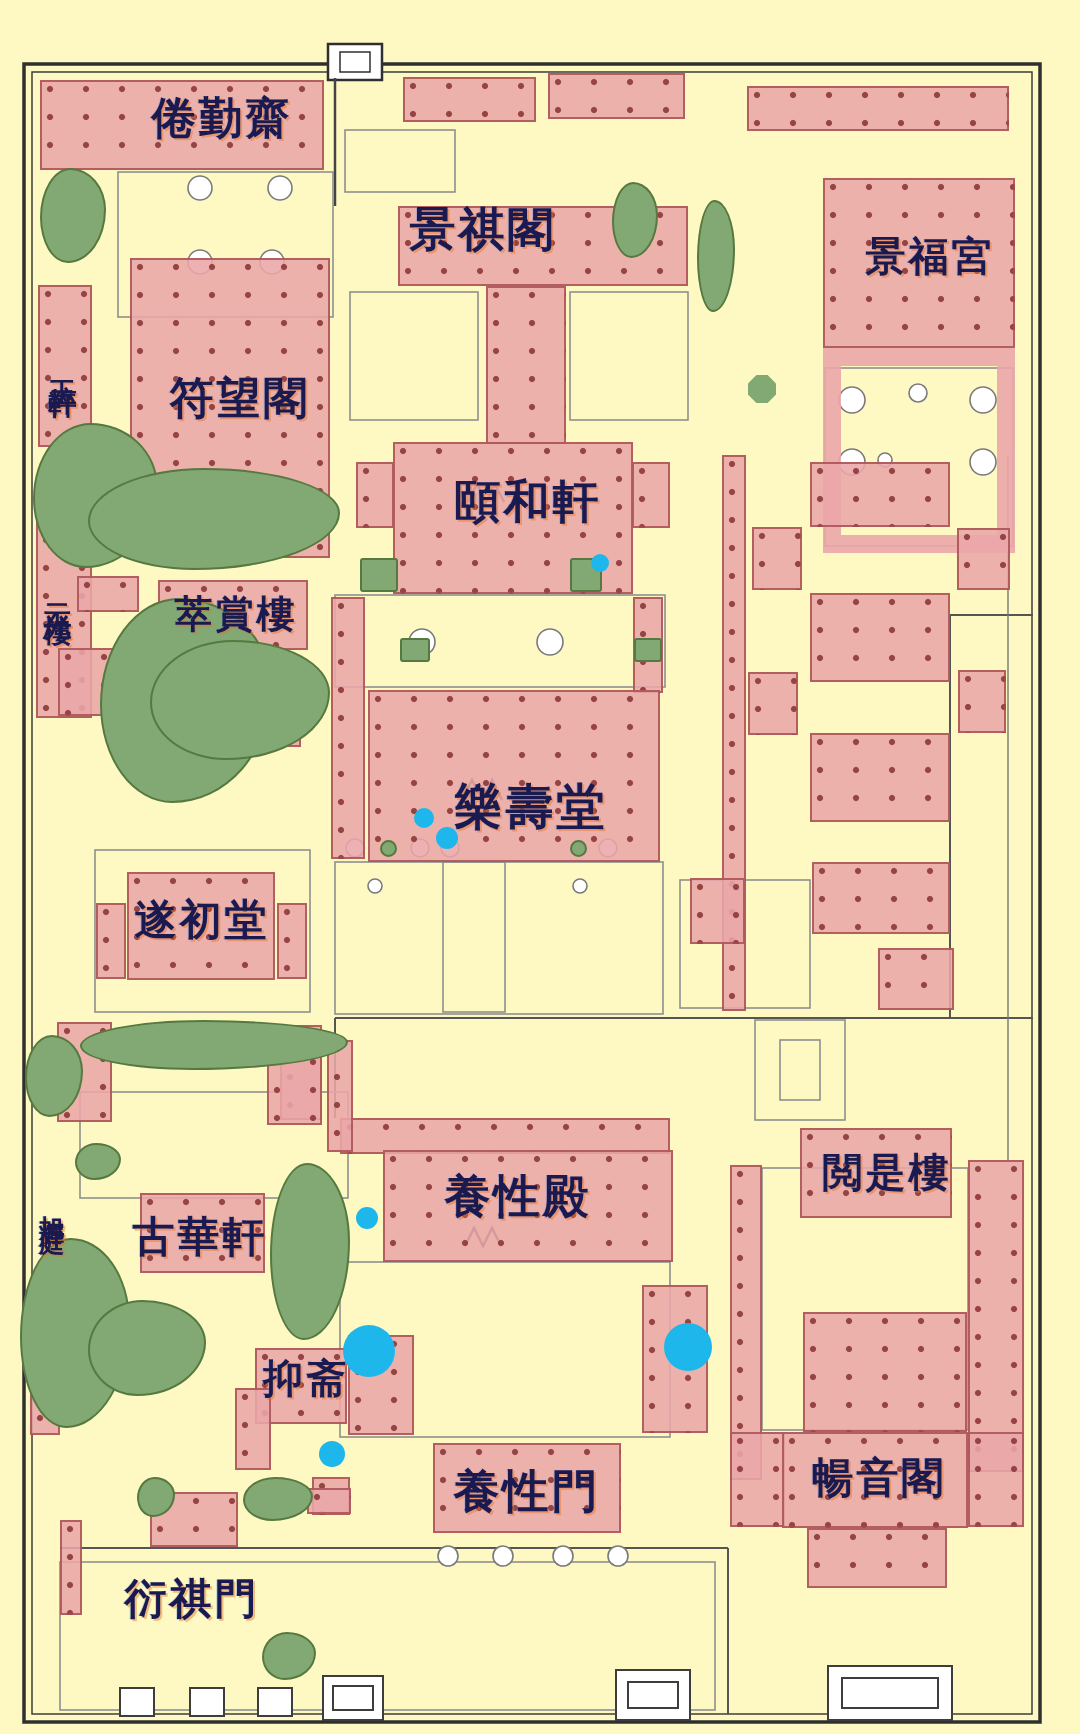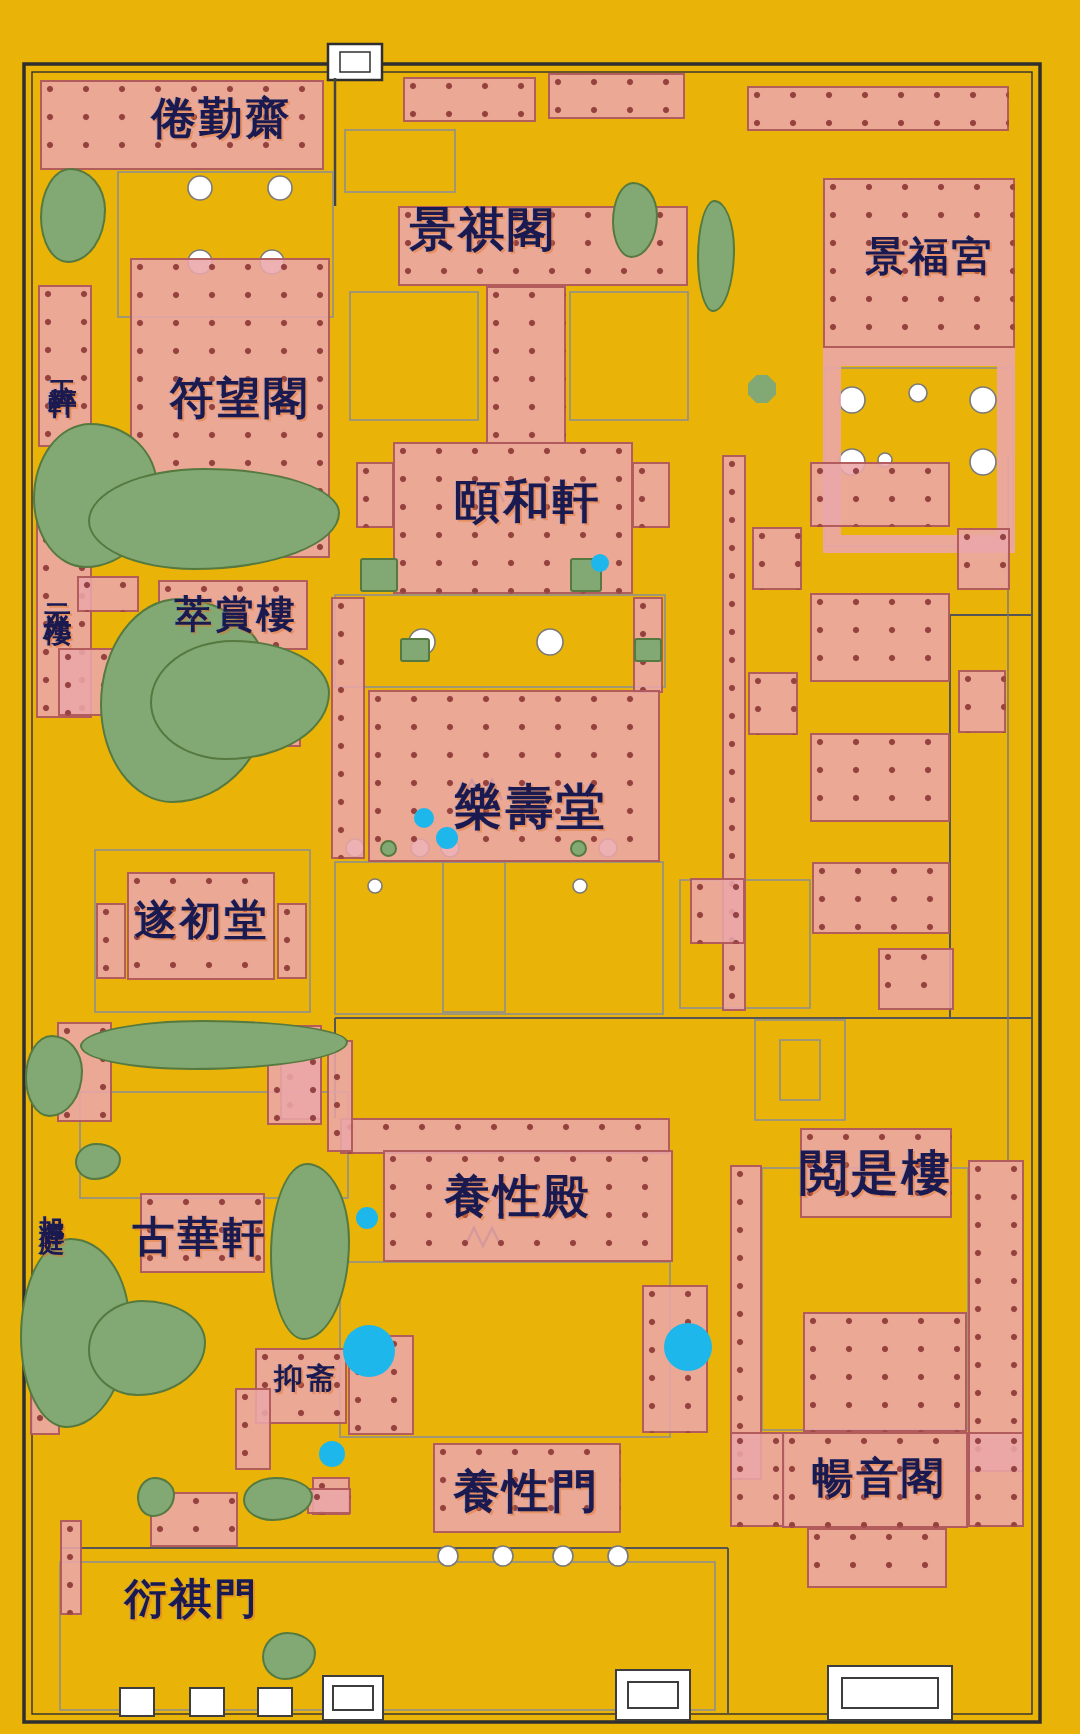--- a/index.html
+++ b/index.html
@@ -1,18 +1,18 @@
 <!DOCTYPE html>
 <html><head>
 <meta charset="utf-8">
 <style>
   html,body{margin:0;padding:0;background:#ffffff;}
   #stage{
     position:relative;width:1080px;height:1734px;overflow:hidden;
-    background:#eab308;
+    background:#fef9c3;
     font-family:"DejaVu Serif","Liberation Serif",serif;
   }
   svg.linework{position:absolute;left:0;top:0;z-index:1;}
   #map-overlay{position:absolute;left:0;top:0;width:100%;height:100%;z-index:2;}
   .bld{
     position:absolute;box-sizing:border-box;
     background-color:rgba(235,166,168,0.88);
     background-image:radial-gradient(circle at 8px 7px, rgba(134,48,48,0.85) 2.5px, transparent 3.6px);
     background-size:36px 28px;
     border:2px solid rgba(164,74,76,0.8);
@@ -226,20 +226,20 @@
       <div class="lbl" style="left: 240px; top: 366px; font-size: 44px; margin-top: 32px;">符望閣</div>
       <div class="lbl vert" style="left: 62px; top: 366px; font-size: 28px;">玉粹軒</div>
       <div class="lbl" style="left: 528px; top: 501px; font-size: 46px;">頤和軒</div>
       <div class="lbl vert" style="left: 57px; top: 592px; font-size: 28px;">云光樓</div>
       <div class="lbl" style="left: 236px; top: 614px; font-size: 38px;">萃賞樓</div>
       <div class="lbl" style="left: 531px; top: 806px; font-size: 48px;">樂壽堂</div>
       <div class="lbl" style="left: 202px; top: 920px; font-size: 42px;">遂初堂</div>
       <div class="lbl vert" style="left: 52px; top: 1204px; font-size: 26px;">旭輝庭</div>
       <div class="lbl" style="left: 200px; top: 1237px; font-size: 42px;">古華軒</div>
       <div class="lbl" style="left: 518px; top: 1196px; font-size: 46px;">養性殿</div>
-      <div class="lbl" style="left: 876px; top: 1172px; font-size: 48px;">閲是樓</div>
-      <div class="lbl" style="left: 306px; top: 1378px; font-size: 29px;">抑斋</div>
+      <div class="lbl" style="left: 876px; top: 1172px; font-size: 40px; padding-left: 22px;">閲是樓</div>
+      <div class="lbl" style="left: 306px; top: 1378px; font-size: 40px;">抑斋</div>
       <div class="lbl" style="left: 527px; top: 1491px; font-size: 46px;">養性門</div>
       <div class="lbl" style="left: 879px; top: 1478px; font-size: 42px;">暢音閣</div>
       <div class="lbl" style="left: 192px; top: 1599px; font-size: 42px;">衍祺門</div>
     </div>
 
 </div>
 
 </body></html>

